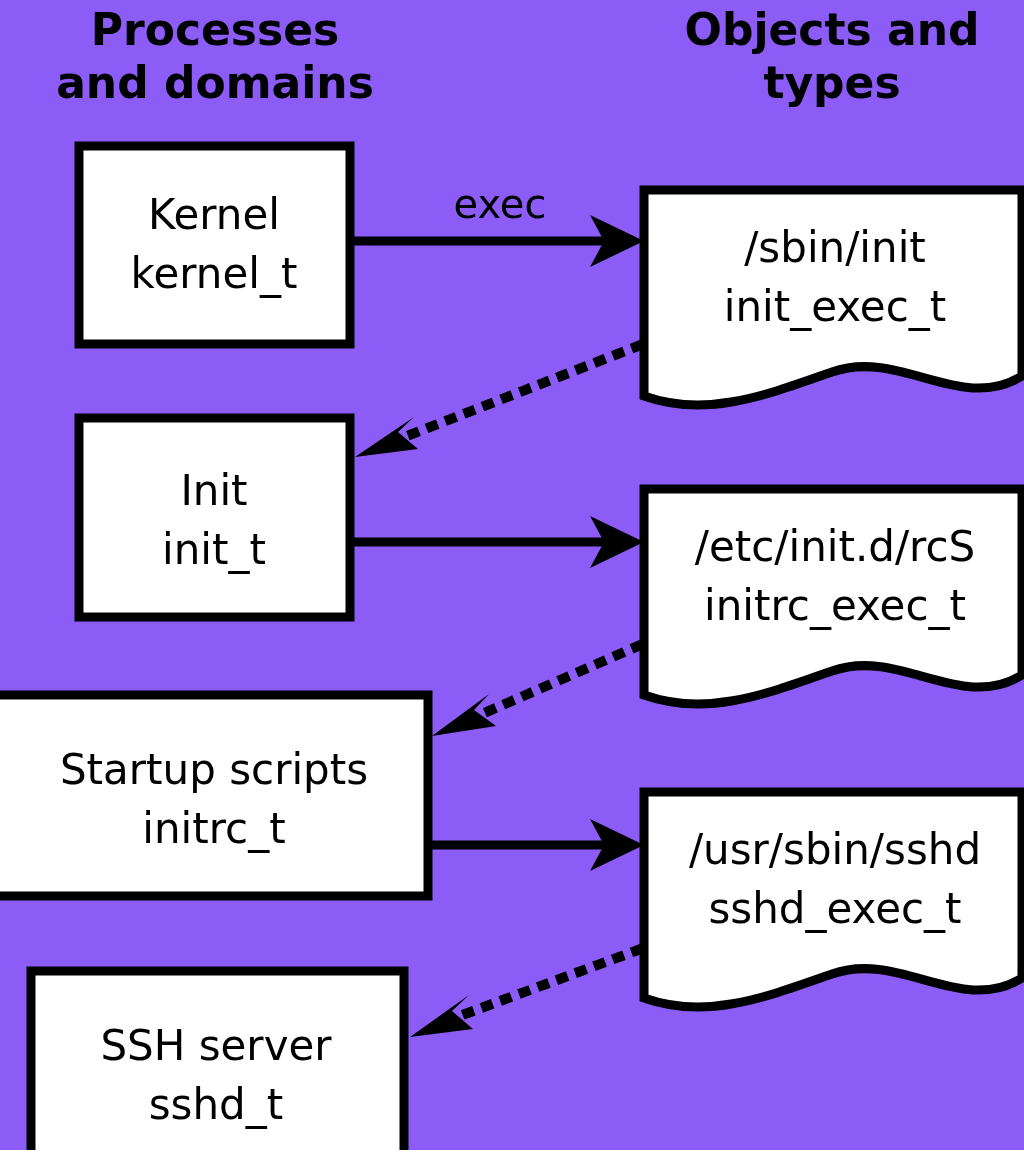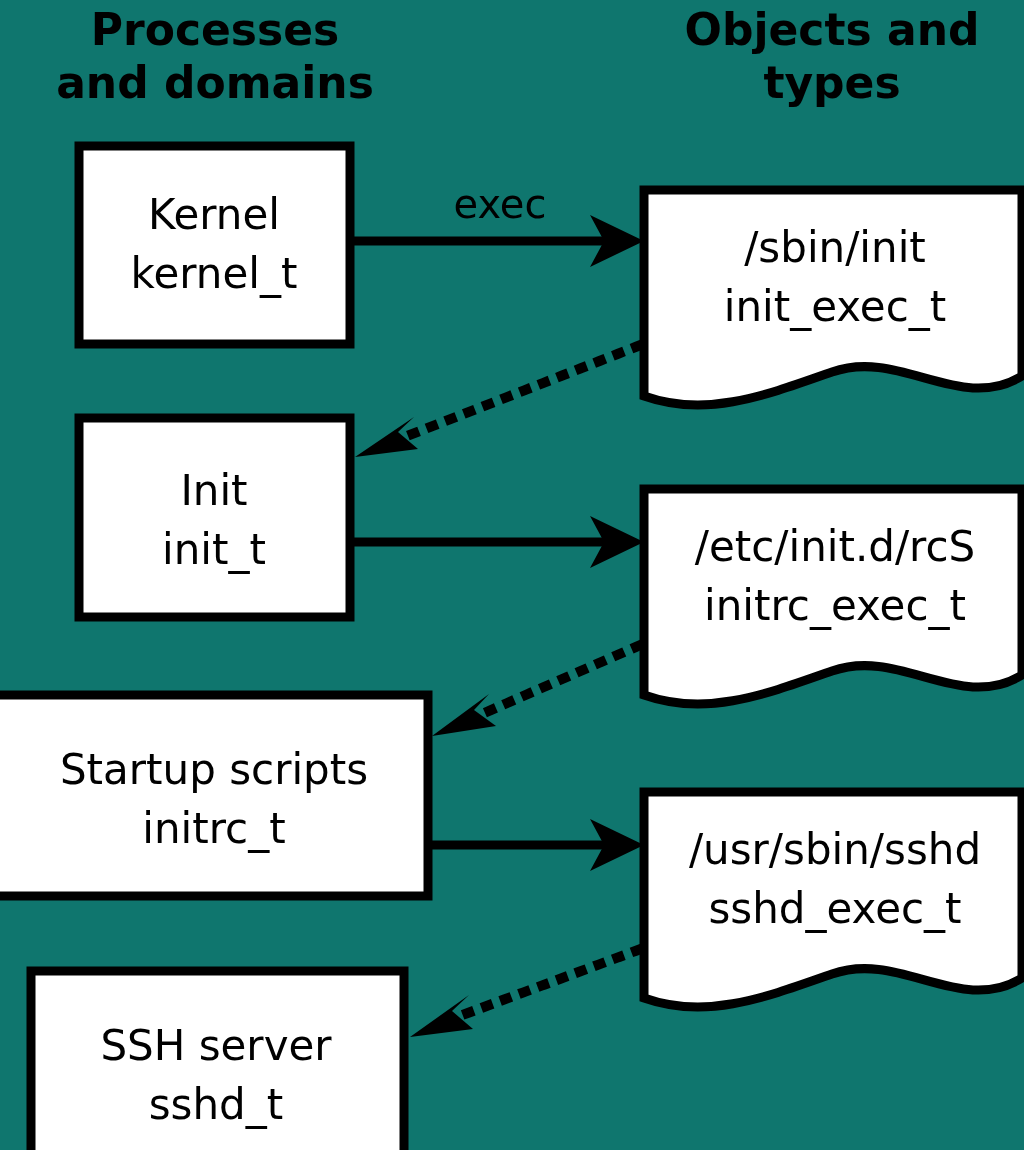--- a/index.html
+++ b/index.html
@@ -7,21 +7,21 @@
     padding: 0;
     background: #ffffff;
   }
   body {
     font-family: "DejaVu Sans", sans-serif;
   }
   #canvas {
     position: relative;
     width: 1024px;
     height: 1150px;
-    background: #0f766e;
+    background: #8b5cf6;
     overflow: hidden;
   }
   #diagram-svg {
     position: absolute;
     left: 0;
     top: 0;
     width: 1024px;
     height: 1173px;
   }
   .col-header {

